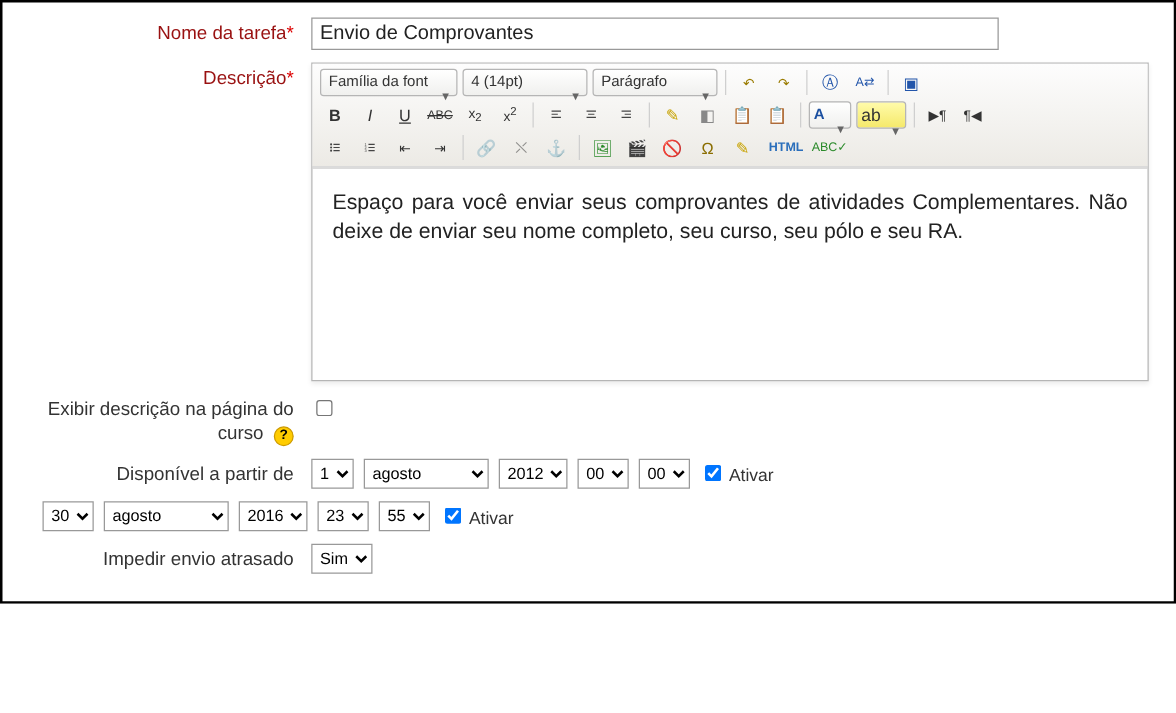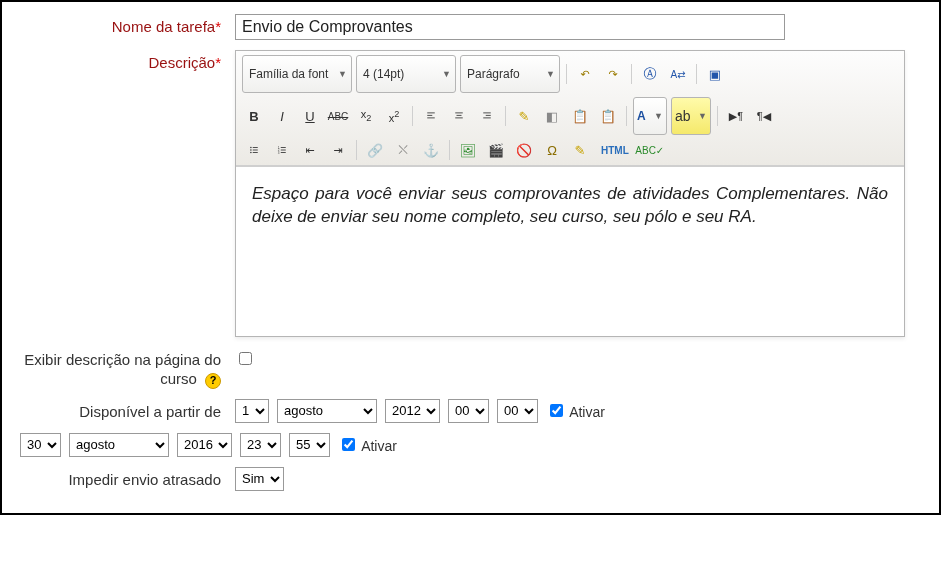--- a/index.html
+++ b/index.html
@@ -7,21 +7,21 @@
     margin: 0;
     padding: 0;
     background: #fff;
     font-family: Arial, Helvetica, sans-serif;
     font-size: 14px;
     color: #333;
   }
   .wrap {
     width: 941px;
     border: 2px solid #000;
-    padding: 12px 18px 18px 18px;
+    padding: 12px 18px 18px 32px;
   }
   .row {
     display: flex;
     align-items: flex-start;
     margin-bottom: 10px;
   }
   .label-col {
     width: 215px;
     text-align: right;
     padding-right: 14px;
@@ -53,48 +53,47 @@
     border-bottom: 1px solid #cfcfcf;
     padding: 4px 6px;
     display: flex;
     flex-wrap: wrap;
     gap: 4px;
     align-items: center;
   }
   .tb-row { display:flex; flex-wrap:wrap; gap:4px; align-items:center; width:100%; }
   .dd {
     display: inline-flex;
-    align-items: center;
     background: linear-gradient(#fff,#f0f0ee);
     border: 1px solid #b5b5b5;
     border-radius: 3px;
     padding: 2px 4px 2px 6px;
     font-size: 12px;
     color: #333;
     min-width: 80px;
-    height: 38px;
+    height: 22px;
+    flex-direction: column;
   }
   .dd .caret { margin-left:auto; font-size:9px; color:#666; }
   .btn {
     width: 24px; height: 22px;
     display:inline-flex; align-items:center; justify-content:center;
     border: 1px solid transparent;
     border-radius:3px;
     background: transparent;
     font-size: 13px; color:#333;
     cursor:pointer;
   }
   .sep { width:1px; height:20px; background:#cfcfcf; margin:0 2px; }
   .btn svg { width:16px; height:16px; }
   .btn .g { font-size:11px; }
   .editor-body {
     padding: 16px 16px 22px 16px;
     min-height: 170px;
     border-top: 1px solid #cfcfcf;
-    font-style: italic;
   }
   .editor-body p { margin: 0 0 12px 0; font-size: 17px; color:#222; text-align: justify; line-height:1.35;}
   .editor-body p.red { color:#d00000; font-weight:bold; }
   .editor-path {
     background:#f3f2ee;
     border-top:1px solid #d5d5d5;
     padding: 4px 8px;
     font-size: 13px;
     color: #555;
   }

